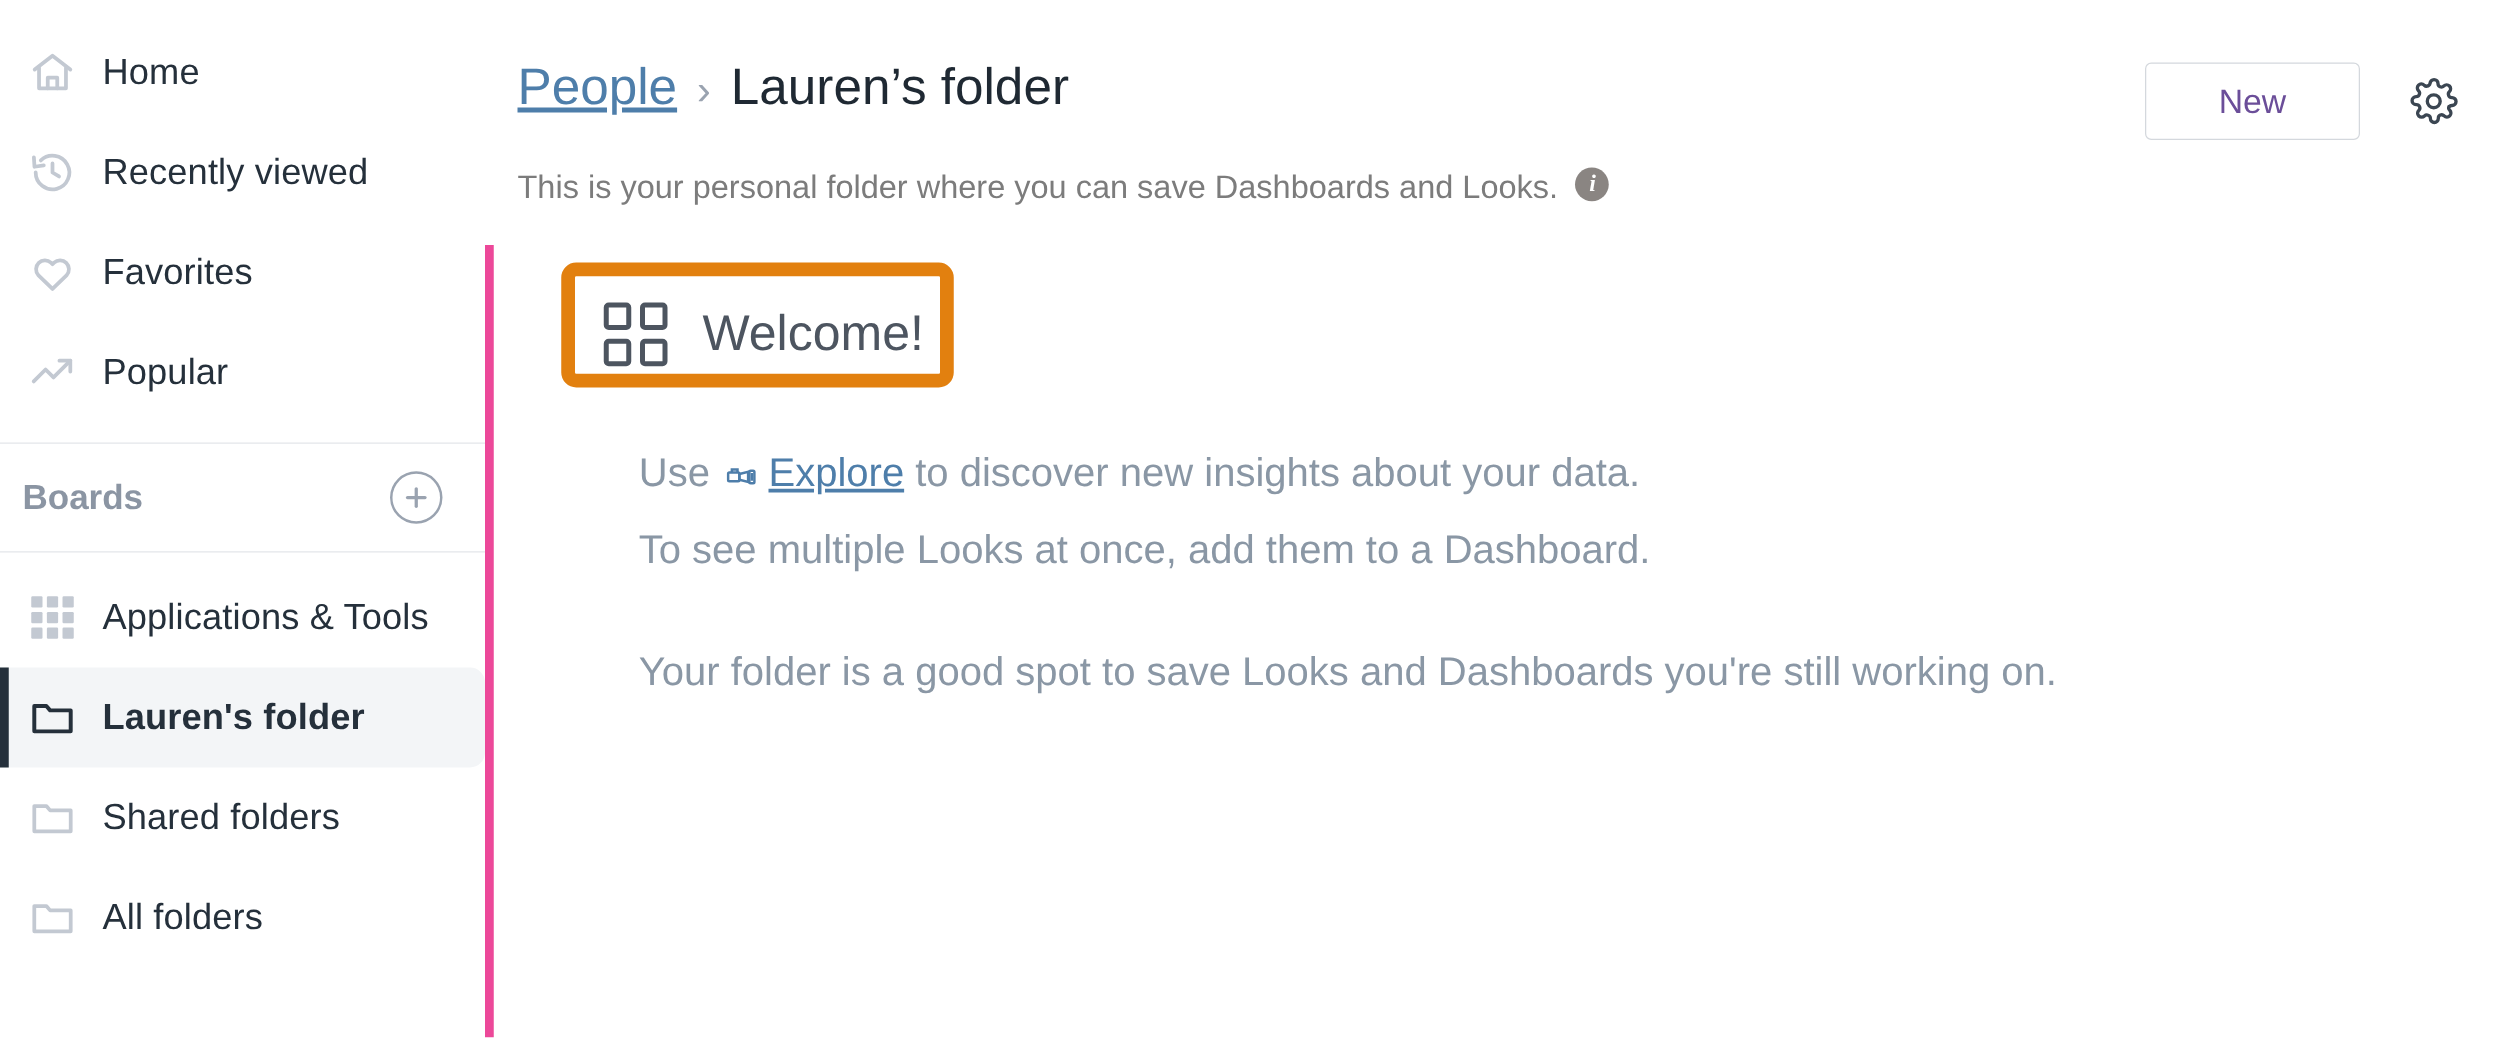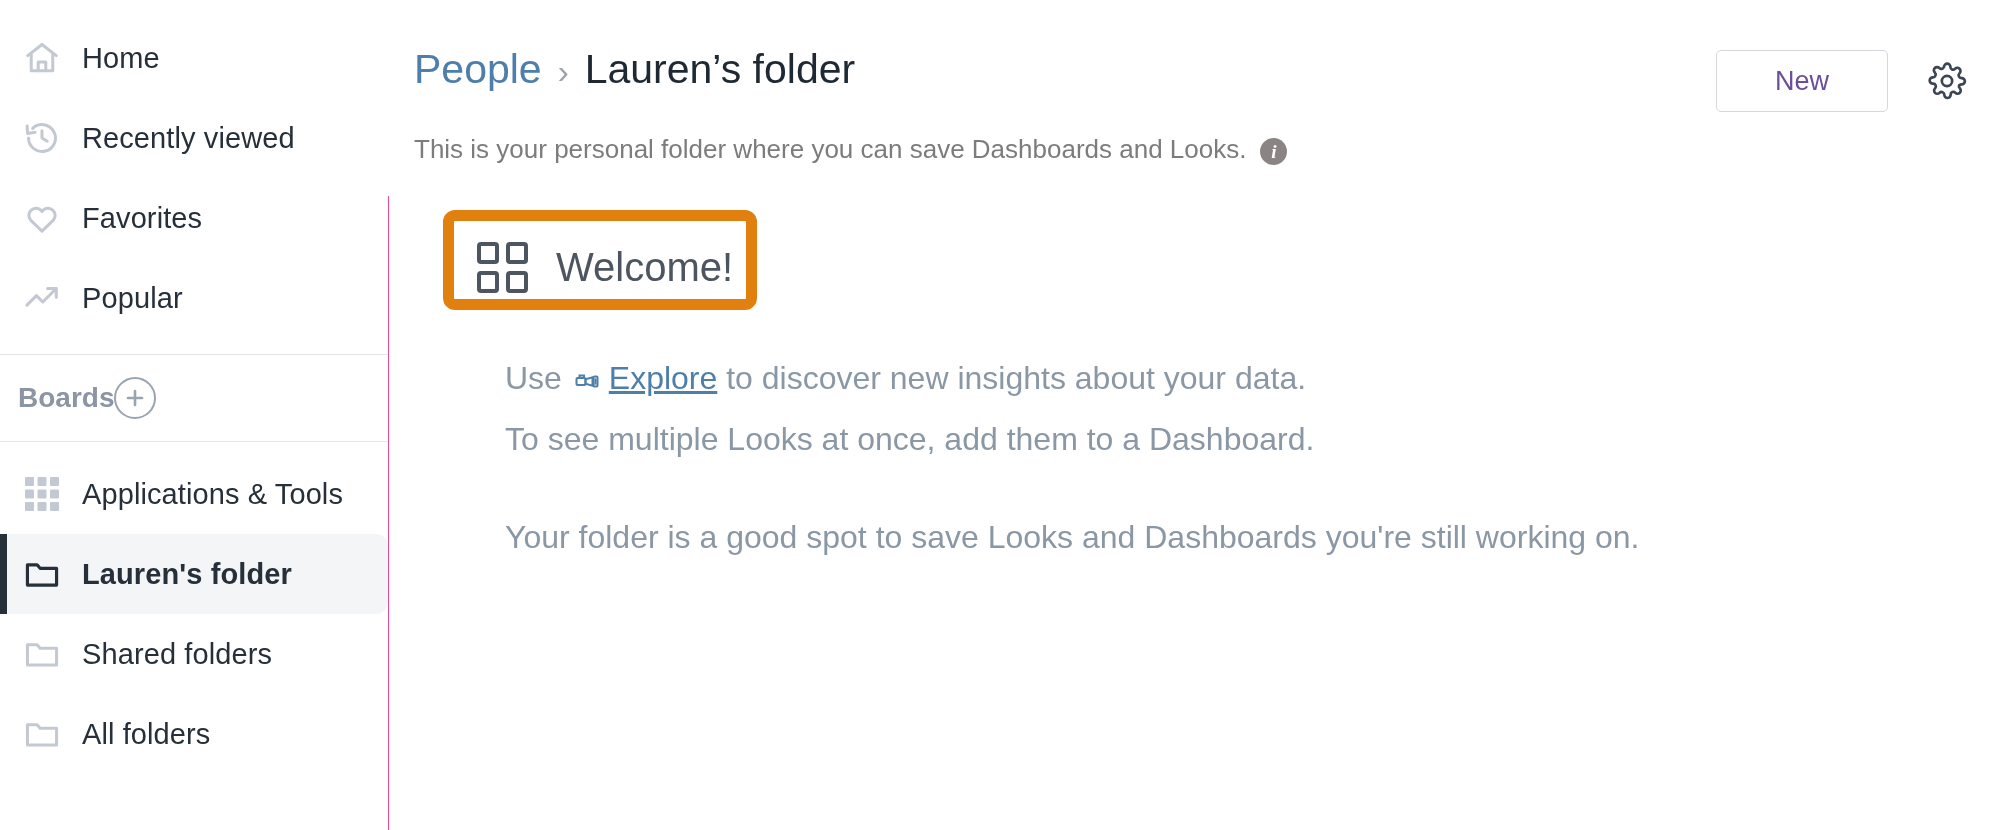--- a/index.html
+++ b/index.html
@@ -55,20 +55,21 @@
 
   .divider {
     height: 1px;
     background: #e3e6ea;
     margin: 16px 0 0 0;
     width: 388px;
   }
   .section-head {
     display: flex;
     align-items: center;
+    justify-content: space-between;
     height: 86px;
     padding: 0 34px 0 18px;
   }
   .section-head .title {
     font-size: 28px;
     font-weight: bold;
     color: #8b95a3;
   }
   .plus-btn {
     width: 42px; height: 42px;
@@ -93,33 +94,34 @@
   }
   .crumbs {
     display: flex;
     align-items: baseline;
     gap: 0;
   }
   .crumb-link {
     font-size: 41px;
     color: #4e7eaa;
     cursor: pointer;
+    text-decoration: underline;
   }
   .crumb-sep {
     font-size: 33px;
     color: #9aa3b0;
     margin: 0 16px;
   }
   .crumb-current {
     font-size: 41px;
     color: #1f2933;
   }
   .subtitle-row {
     display: flex;
-    align-items: flex-end;
+    align-items: flex-start;
     padding: 22px 0 0 26px;
   }
   .subtitle {
     font-size: 26px;
     color: #7c7c7c;
   }
   .info-icon {
     width: 27px; height: 27px;
     border-radius: 50%;
     background: #8a8582;
@@ -154,21 +156,21 @@
     display: flex; align-items: center; justify-content: center;
     cursor: pointer;
     color: #3b4652;
   }
 
   
   .content-panel {
     position: absolute;
     left: 0; top: 196px;
     right: 0; bottom: 0;
-    border-left: 1px solid #ec4899;
+    border-left: 7px solid #ec4899;
     background: #fff;
   }
   .welcome-wrap {
     position: relative;
     margin: 46px 0 0 88px;
     display: inline-block;
   }
   .annot-box {
     position: absolute;
     left: -34px; top: -32px;

